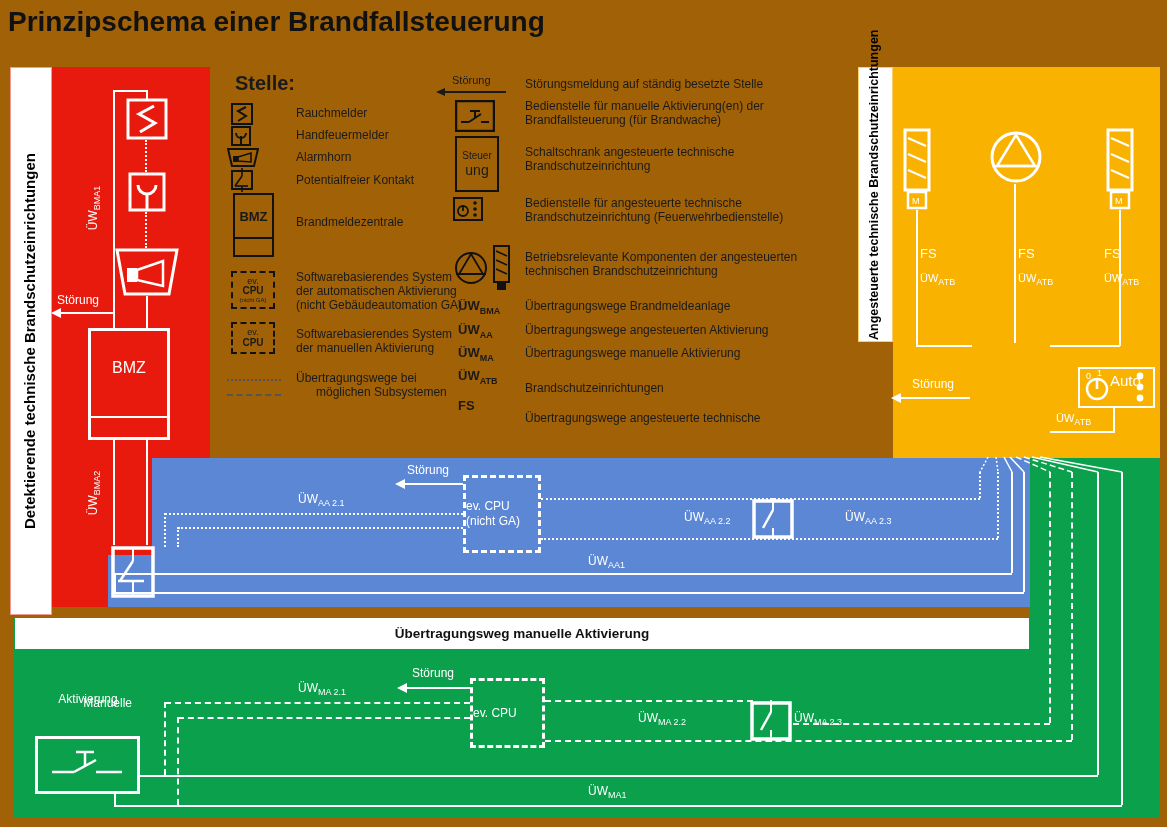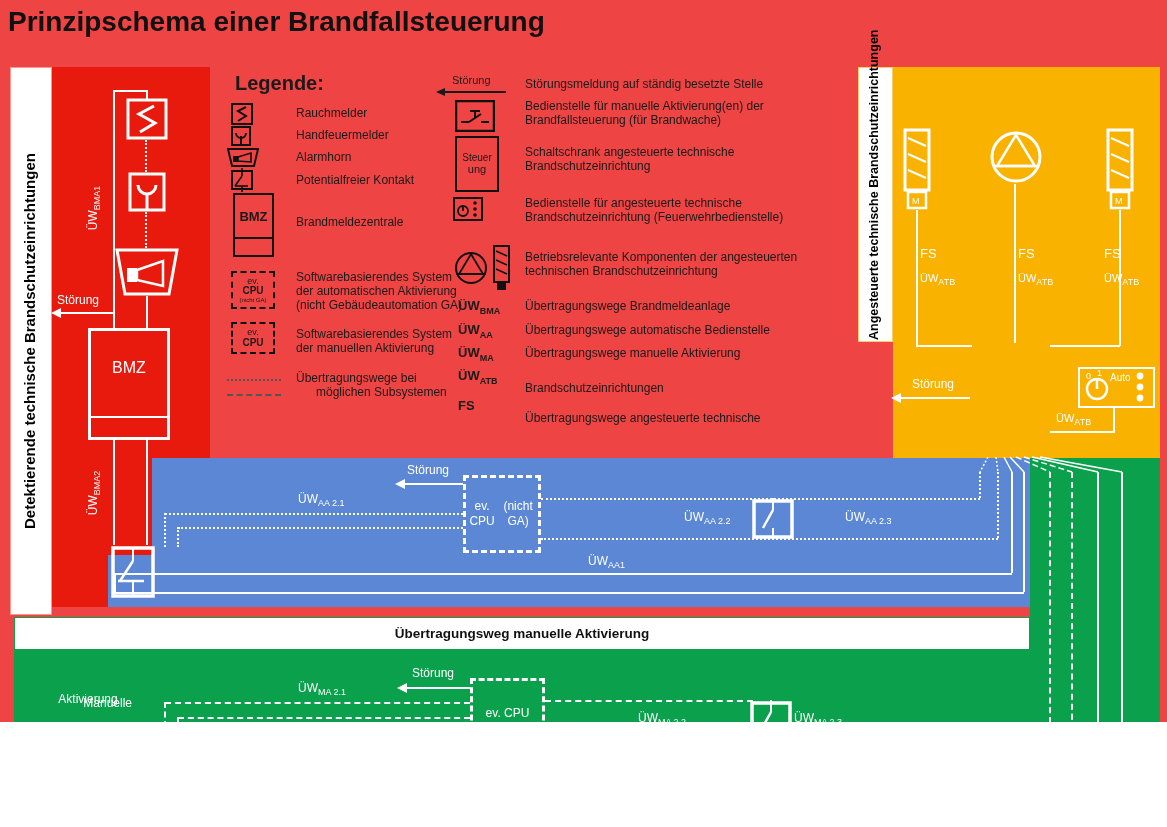--- a/index.html
+++ b/index.html
@@ -1,16 +1,16 @@
 <!DOCTYPE html>
 <html><head>
 <meta charset="utf-8">
 <style>
   html,body{margin:0;padding:0;background:#fff;}
-  #canvas{position:relative;width:1167px;height:722px;background:#ef4444;
+  #canvas{position:relative;width:1167px;height:827px;background:#a16207;
           font-family:"Liberation Sans",sans-serif;color:#1a1a1a;overflow:hidden;}
   .abs{position:absolute;}
   .zone{position:absolute;}
   .hline{position:absolute;height:2px;background:#fff;}
   .vline{position:absolute;width:2px;background:#fff;}
   .hdot{position:absolute;height:0;border-top:2px dotted #fff;}
   .vdot{position:absolute;width:0;border-left:2px dotted #fff;}
   .hdash{position:absolute;height:0;border-top:2px dashed #fff;}
   .vdash{position:absolute;width:0;border-left:2px dashed #fff;}
   .wlabel{position:absolute;color:#fff;font-size:12px;white-space:nowrap;}
@@ -20,21 +20,21 @@
   .arrow-b{position:absolute;width:0;height:0;border-top:4px solid transparent;
            border-bottom:4px solid transparent;border-right:9px solid #1a1a1a;}
   .vtext{position:absolute;transform:rotate(-90deg);transform-origin:left top;
          white-space:nowrap;text-align:center;font-weight:bold;color:#000;}
   .vtext-w{position:absolute;transform:rotate(-90deg);transform-origin:left top;
          white-space:nowrap;text-align:center;color:#fff;}
   .banner{position:absolute;background:#fff;display:flex;align-items:center;
           justify-content:center;font-weight:bold;font-size:13.5px;color:#111;}
   .wbox{position:absolute;border:3px solid #fff;box-sizing:border-box;}
   .dashbox{position:absolute;border:3px dashed #fff;box-sizing:border-box;
-           display:flex;flex-direction:row;align-items:center;justify-content:center;
+           display:flex;flex-direction:column;align-items:flex-start;justify-content:center;
            color:#fff;font-size:12px;text-align:center;line-height:1.25;}
   .legend-label{position:absolute;font-size:12px;color:#1a1a1a;white-space:nowrap;line-height:1.16;}
   svg{display:block;}
 </style>
 </head>
 <body>
 
 <div id="canvas">
 
   <div class="abs" style="left:8px;top:6px;font-size:28px;font-weight:bold;color:#111;">Prinzipschema einer Brandfallsteuerung</div>
@@ -47,21 +47,21 @@
   <div class="zone" style="left:108px;top:555px;width:44px;height:52px;background:#5B87D5;"></div>
   <div class="zone" style="left:1030px;top:458px;width:130px;height:360px;background:#0BA04C;"></div>
   <div class="zone" style="left:14px;top:650px;width:1146px;height:168px;background:#0BA04C;"></div>
 
   <div class="zone" style="left:10px;top:67px;width:42px;height:548px;background:#fff;border:1px solid #F49A93;box-sizing:border-box;"></div>
   <div class="vtext" style="left:21px;top:613px;width:544px;height:18px;font-size:15px;">Detektierende technische Brandschutzeinrichtungen</div>
 
   <div class="zone" style="left:858px;top:67px;width:35px;height:275px;background:#fff;border:1px solid #F8CE70;box-sizing:border-box;"></div>
   <div class="vtext" style="left:867px;top:340px;width:271px;height:16px;font-size:12.5px;">Angesteuerte technische Brandschutzeinrichtungen</div>
 
-  <div class="abs" style="left:235px;top:72px;font-size:20px;font-weight:bold;">Legende:</div>
+  <div class="abs" style="left:235px;top:72px;font-size:20px;font-weight:bold;">Stelle:</div>
 
   <div class="abs" style="left:231px;top:103px;">
     <svg width="22" height="22" viewBox="0 0 22 22">
         <rect x="1" y="1" width="20" height="20" fill="none" stroke="#111" stroke-width="2"></rect>
         <polyline points="15,4 7,8 15,13 7,18" fill="none" stroke="#111" stroke-width="2"></polyline>
       </svg>
   </div>
   <div class="legend-label" style="left:296px;top:107px;">Rauchmelder</div>
 
   <div class="abs" style="left:231px;top:126px;">
@@ -132,21 +132,21 @@
         <line x1="20" y1="18" x2="20" y2="11" stroke="#111" stroke-width="2"></line>
         <line x1="15" y1="11" x2="25" y2="11" stroke="#111" stroke-width="2"></line>
         <line x1="26" y1="22" x2="34" y2="22" stroke="#111" stroke-width="2"></line>
       </svg>
   </div>
   <div class="legend-label" style="left:525px;top:100px;">Bedienstelle für manuelle Aktivierung(en) der</div>
   <div class="legend-label" style="left:525px;top:114px;">Brandfallsteuerung (für Brandwache)</div>
 
   <div class="abs" style="left:455px;top:136px;width:44px;height:56px;border:2px solid #111;box-sizing:border-box;display:flex;flex-direction:column;align-items:center;justify-content:center;line-height:1.15;">
     <span style="font-size:10px;">Steuer</span>
-    <span style="font-size:11px;">ung</span>
+    <span style="font-size:14px;">ung</span>
   </div>
   <div class="legend-label" style="left:525px;top:146px;">Schaltschrank angesteuerte technische</div>
   <div class="legend-label" style="left:525px;top:160px;">Brandschutzeinrichtung</div>
 
   <div class="abs" style="left:453px;top:197px;">
     <svg width="30" height="24" viewBox="0 0 30 24">
         <rect x="1" y="1" width="28" height="22" fill="none" stroke="#111" stroke-width="2"></rect>
         <circle cx="10" cy="14" r="5" fill="none" stroke="#111" stroke-width="1.8"></circle>
         <line x1="10" y1="14" x2="10" y2="8" stroke="#111" stroke-width="1.8"></line>
         <circle cx="22" cy="6" r="1.8" fill="#111"></circle>
@@ -171,21 +171,21 @@
         <rect x="4" y="38" width="9" height="7" fill="#111"></rect>
       </svg>
   </div>
   <div class="legend-label" style="left:525px;top:251px;">Betriebsrelevante Komponenten der angesteuerten</div>
   <div class="legend-label" style="left:525px;top:265px;">technischen Brandschutzeinrichtung</div>
 
   <div class="abs" style="left:458px;top:298px;font-size:13px;font-weight:bold;"><span>ÜW</span><sub class="uwsub">BMA</sub></div>
   <div class="legend-label" style="left:525px;top:300px;">Übertragungswege Brandmeldeanlage</div>
 
   <div class="abs" style="left:458px;top:322px;font-size:13px;font-weight:bold;"><span>ÜW</span><sub class="uwsub">AA</sub></div>
-  <div class="legend-label" style="left:525px;top:324px;">Übertragungswege automatische Bedienstelle</div>
+  <div class="legend-label" style="left:525px;top:324px;">Übertragungswege angesteuerten Aktivierung</div>
 
   <div class="abs" style="left:458px;top:345px;font-size:13px;font-weight:bold;"><span>ÜW</span><sub class="uwsub">MA</sub></div>
   <div class="legend-label" style="left:525px;top:347px;">Übertragungswege manuelle Aktivierung</div>
 
   <div class="abs" style="left:458px;top:368px;font-size:13px;font-weight:bold;"><span>ÜW</span><sub class="uwsub">ATB</sub></div>
   <div class="legend-label" style="left:525px;top:368px;margin-top:44px;">Übertragungswege angesteuerte technische</div>
   <div class="legend-label" style="left:525px;top:382px;">Brandschutzeinrichtungen</div>
 
   <div class="abs" style="left:458px;top:398px;font-size:13px;font-weight:bold;"><span>FS</span></div>
 
@@ -284,21 +284,21 @@
   <div class="wlabel" style="left:1104px;top:272px;font-size:11px;"><span>ÜW</span><sub class="uwsub">ATB</sub></div>
 
 
   <div class="wlabel" style="left:912px;top:377px;">Störung</div>
   <div class="hline" style="left:900px;top:397px;width:70px;"></div>
   <div class="arrow-w" style="left:891px;top:393px;"></div>
 
   <div class="wbox" style="left:1078px;top:367px;width:77px;height:41px;border-width:2.5px;">
     <span style="position:absolute;left:6px;top:2px;color:#fff;font-size:9px;">0</span>
     <span style="position:absolute;left:17px;top:-1px;color:#fff;font-size:9px;">1</span>
-    <span style="position:absolute;left:30px;top:3px;color:#fff;font-size:10px;">Auto</span>
+    <span style="position:absolute;left:30px;top:3px;color:#fff;font-size:15px;">Auto</span>
     <svg width="72" height="36" viewBox="0 0 72 36" style="position:absolute;left:0;top:0;">
         <circle cx="17" cy="20" r="10" fill="none" stroke="#fff" stroke-width="2.5"></circle>
         <line x1="17" y1="20" x2="17" y2="10" stroke="#fff" stroke-width="2.5"></line>
         <circle cx="60" cy="7" r="3.4" fill="#fff"></circle>
         <circle cx="60" cy="18" r="3.4" fill="#fff"></circle>
         <circle cx="60" cy="29" r="3.4" fill="#fff"></circle>
       </svg>
   </div>
   <div class="vline" style="left:1113px;top:408px;height:24px;"></div>
   <div class="hline" style="left:1050px;top:431px;width:65px;"></div>

